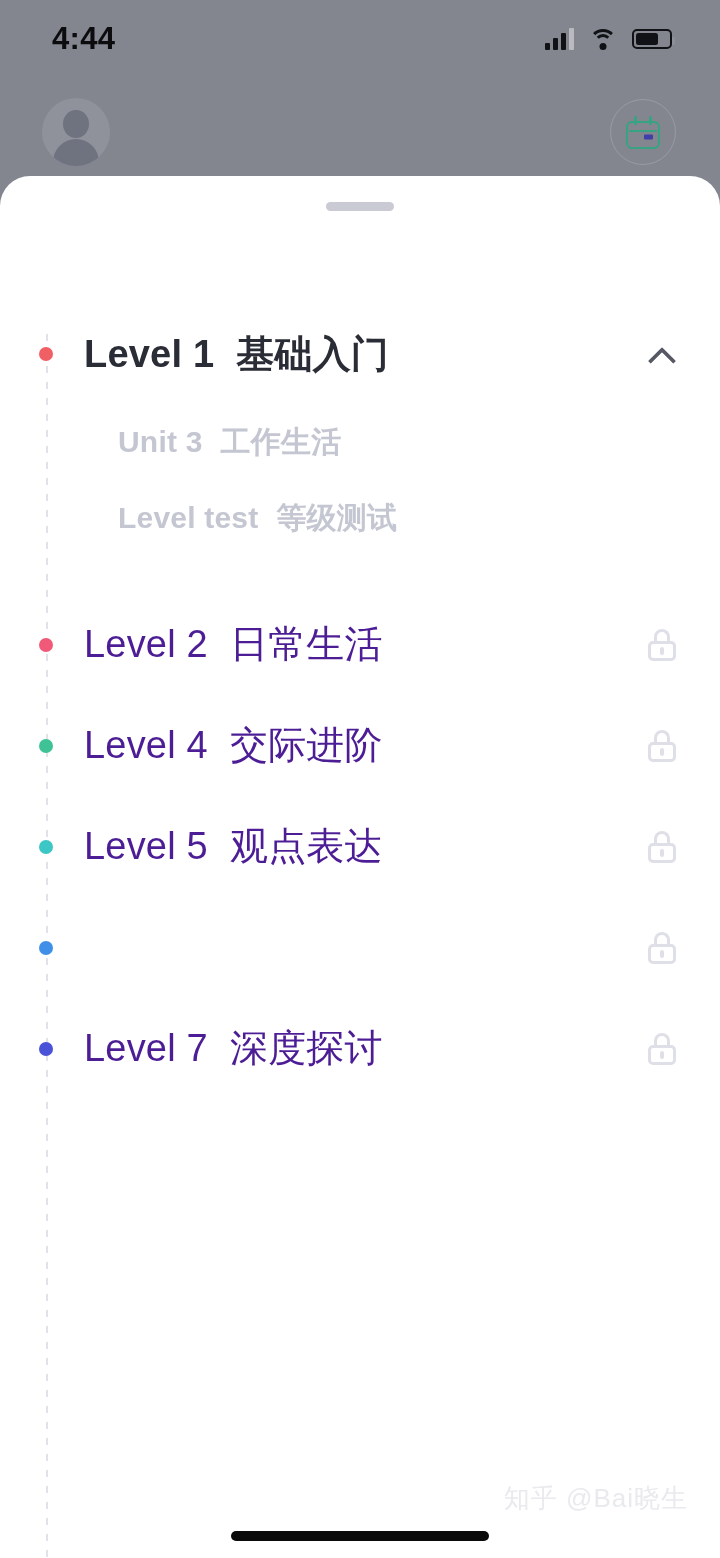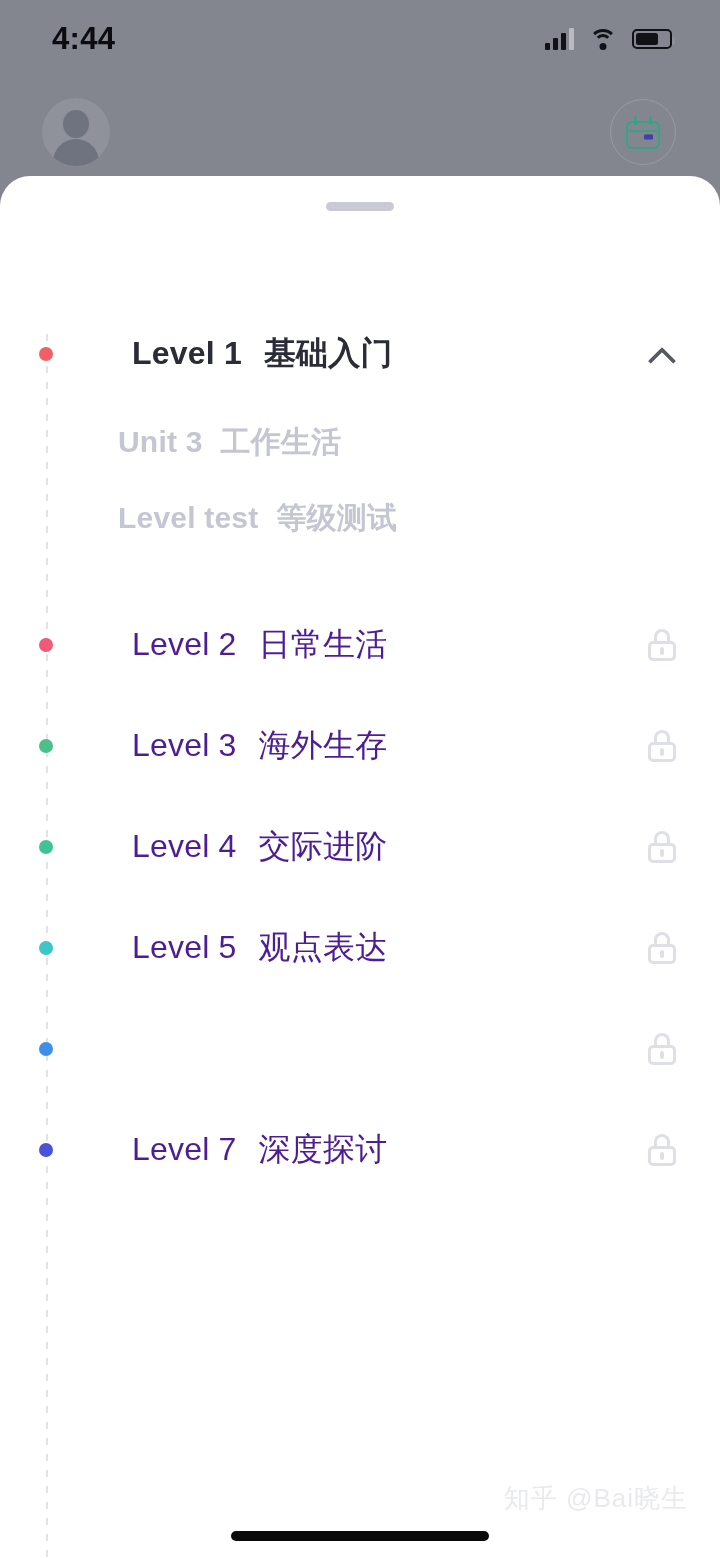--- a/index.html
+++ b/index.html
@@ -126,22 +126,22 @@
   }
 
   .dot {
     position:absolute; left:39px; top:50%; transform:translateY(-50%);
     width:14px; height:14px; border-radius:50%;
   }
 
   
   .level-row { height:100px; }
   .level-row .label {
-    font-size:32px; font-weight:700; color:#2b2d36;
-    letter-spacing:0.2px; white-space:nowrap;margin-left:48px;
+    font-size:38px; font-weight:700; color:#2b2d36;
+    letter-spacing:0.2px; white-space:nowrap;
   }
   .level-row .label .cn { margin-left:22px; }
 
   .level-row.locked .label {
     font-weight:400; color:#4c1d95;
   }
 
   .chev {
     margin-left:auto; width:28px; height:28px; position:relative;
   }
@@ -271,29 +271,20 @@
         <div class="row level-row locked" style="height:101px;">
           <span class="dot" id="dot-l2" style="background: rgb(240, 90, 120);"></span>
           <span class="label"><span>Level 2</span><span class="cn">日常生活</span></span>
           <span class="lock">
             <span class="shackle"></span>
               <span class="body"></span>
               <span class="keyhole"></span>
           </span>
         </div>
 
-        <div class="row level-row locked" style="height:101px;">
-          <span class="dot" id="dot-l3" style="background: rgb(76, 192, 138);"></span>
-          <span class="label"><span>Level 3</span><span class="cn">海外生存</span></span>
-          <span class="lock">
-            <span class="shackle"></span>
-              <span class="body"></span>
-              <span class="keyhole"></span>
-          </span>
-        </div>
 
         <div class="row level-row locked" style="height:101px;">
           <span class="dot" id="dot-l4" style="background: rgb(63, 195, 150);"></span>
           <span class="label"><span>Level 4</span><span class="cn">交际进阶</span></span>
           <span class="lock">
             <span class="shackle"></span>
               <span class="body"></span>
               <span class="keyhole"></span>
           </span>
         </div>

